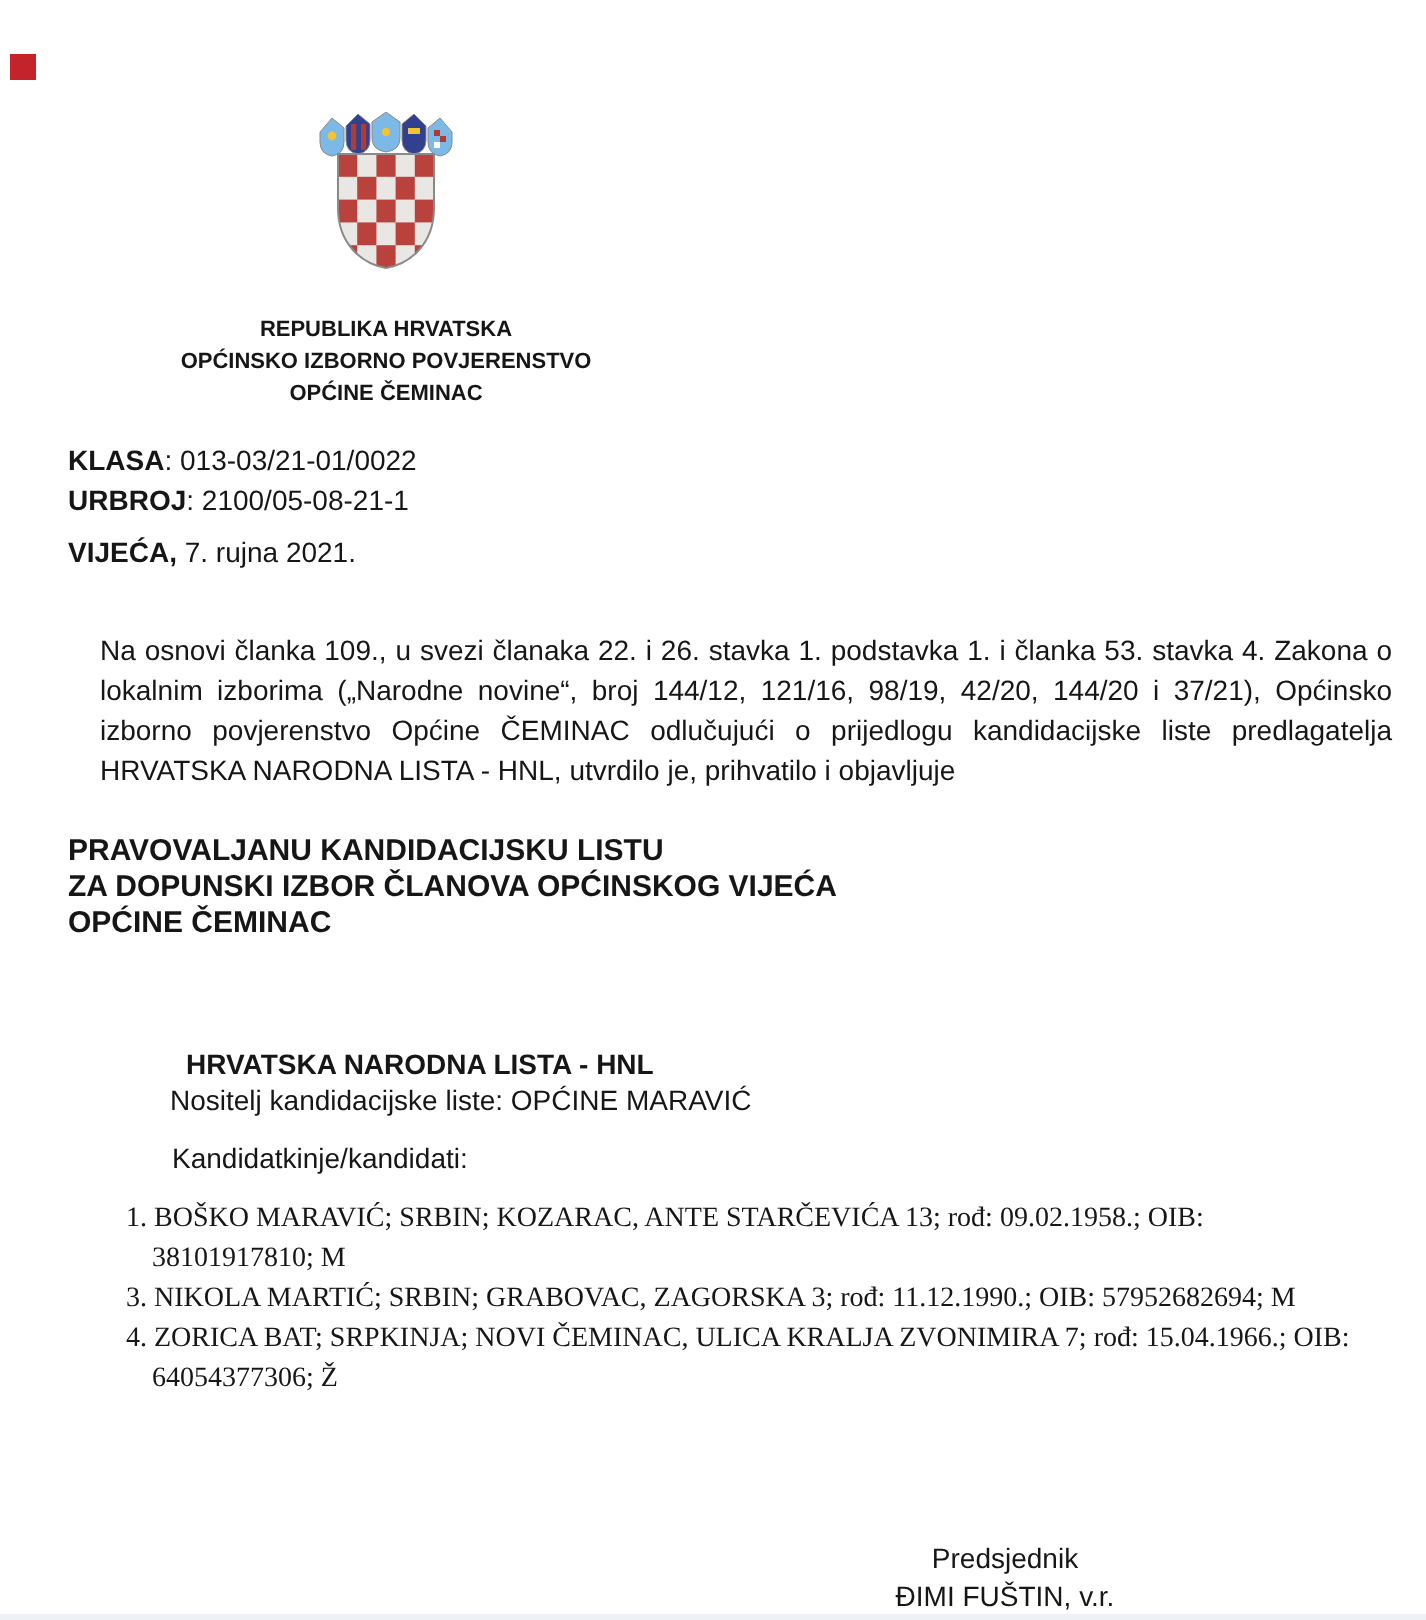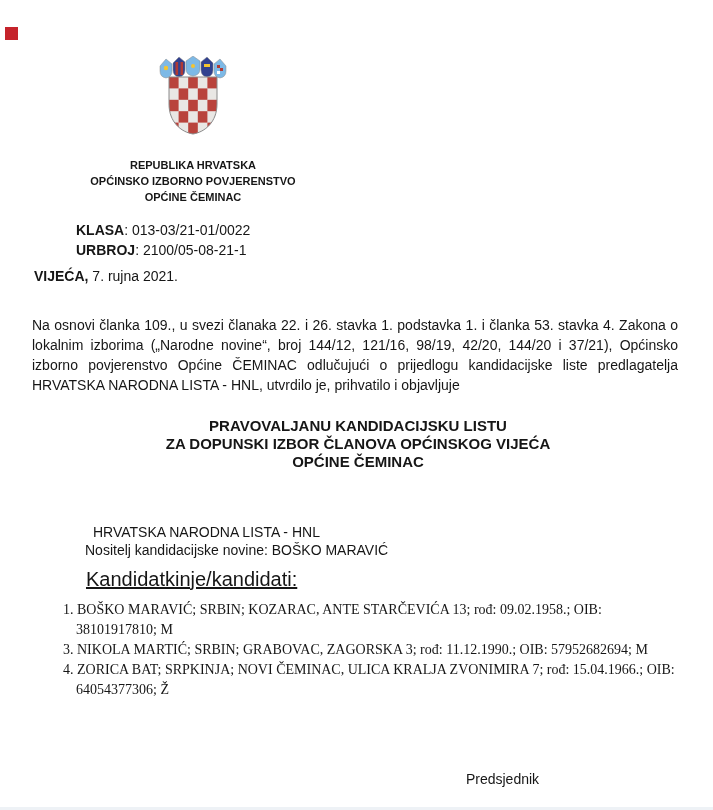--- a/index.html
+++ b/index.html
@@ -13,35 +13,34 @@
   }
   .abs{position:absolute;}
   .marker{left:5px;top:27px;width:13px;height:13px;}
   .coa{left:158px;top:56px;width:70px;height:80px;}
   .hdr-text{
     left:32px;top:144px;width:322px;
     font-size:11px;line-height:16px;font-weight:bold;
     text-align:center;white-space:nowrap;margin-top:13px;
   }
   .meta{left:34px;top:220px;font-size:14px;line-height:20px;}
-  .meta b{font-weight:bold;margin-left:42px;}
+  .meta b{font-weight:bold;}
   .dateline{left:34px;top:266px;font-size:14px;line-height:20px;}
   .intro{
-    left:32px;top:315px;width:646px;
+    left:50px;top:315px;width:646px;
     font-size:14px;line-height:20px;
     text-align:justify;
   }
   .doc-title{
     left:34px;top:417px;width:648px;
     font-size:15px;line-height:18px;font-weight:bold;
-    text-align:center;
   }
-  .party{left:93px;top:522px;font-size:14px;line-height:20px;font-weight:normal;}
+  .party{left:93px;top:522px;font-size:14px;line-height:20px;font-weight:bold;}
   .holder{left:85px;top:540px;font-size:14px;line-height:20px;}
-  .cand-label{left:86px;top:569px;font-size:20px;line-height:20px;text-decoration:underline;}
+  .cand-label{left:86px;top:569px;font-size:14px;line-height:20px;}
   .cand-list{left:34px;top:600px;width:648px;font-size:14px;line-height:20px;}
   .cand{padding-left:42px;text-indent:-13px;font-family:Liberation Serif, serif;}
   .signature{
     left:380px;top:754px;width:245px;
     font-size:14px;line-height:19px;text-align:center;margin-top:16px;
   }
   .bottom-edge{left:0;top:807px;width:713px;height:3px;background:#eef2f6;}
 </style>
 </head>
 <body>
@@ -115,28 +114,29 @@
 
   <div class="abs intro">Na osnovi članka 109., u svezi članaka 22. i 26. stavka 1. podstavka 1. i članka 53. stavka 4. Zakona o lokalnim izborima („Narodne novine“, broj 144/12, 121/16, 98/19, 42/20, 144/20 i 37/21), Općinsko izborno povjerenstvo Općine ČEMINAC odlučujući o prijedlogu kandidacijske liste predlagatelja HRVATSKA NARODNA LISTA - HNL, utvrdilo je, prihvatilo i objavljuje</div>
 
   <div class="abs doc-title">
     <div>PRAVOVALJANU KANDIDACIJSKU LISTU</div>
     <div>ZA DOPUNSKI IZBOR ČLANOVA OPĆINSKOG VIJEĆA</div>
     <div>OPĆINE ČEMINAC</div>
   </div>
 
   <div class="abs party">HRVATSKA NARODNA LISTA - HNL</div>
-  <div class="abs holder">Nositelj kandidacijske novine: BOŠKO MARAVIĆ</div>
+  <div class="abs holder">Nositelj kandidacijske liste: OPĆINE MARAVIĆ</div>
   <div class="abs cand-label">Kandidatkinje/kandidati:</div>
 
   <div class="abs cand-list">
     <div class="cand"><span>1.</span> <span>BOŠKO MARAVIĆ; SRBIN; KOZARAC, ANTE STARČEVIĆA 13; rođ: 09.02.1958.; OIB: 38101917810; M</span></div>
     <div class="cand"><span>3.</span> <span>NIKOLA MARTIĆ; SRBIN; GRABOVAC, ZAGORSKA 3; rođ: 11.12.1990.; OIB: 57952682694; M</span></div>
     <div class="cand"><span>4.</span> <span>ZORICA BAT; SRPKINJA; NOVI ČEMINAC, ULICA KRALJA ZVONIMIRA 7; rođ: 15.04.1966.; OIB: 64054377306; Ž</span></div>
   </div>
 
   <div class="abs signature">
     <div>Predsjednik</div>
+    <div>ĐIMI FUŠTIN, v.r.</div>
   </div>
 
   <div class="abs bottom-edge"></div>
 
 </div>
 
 </body></html>

